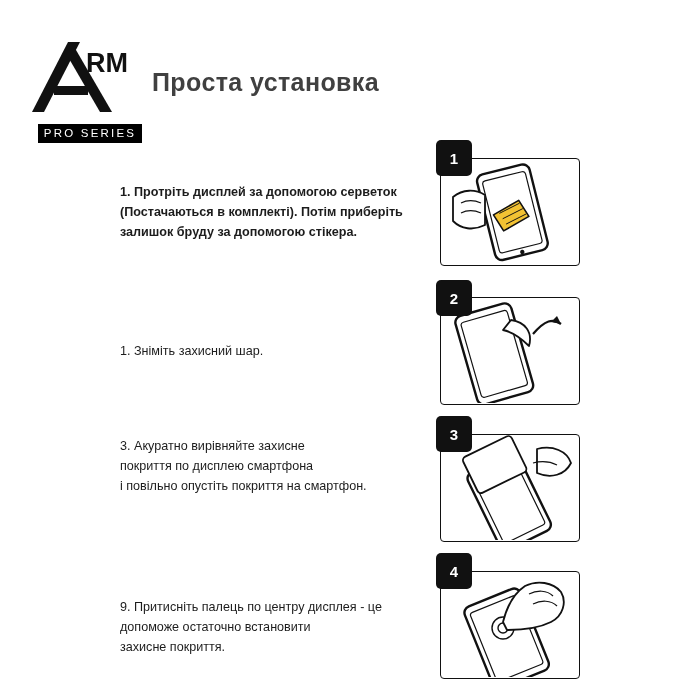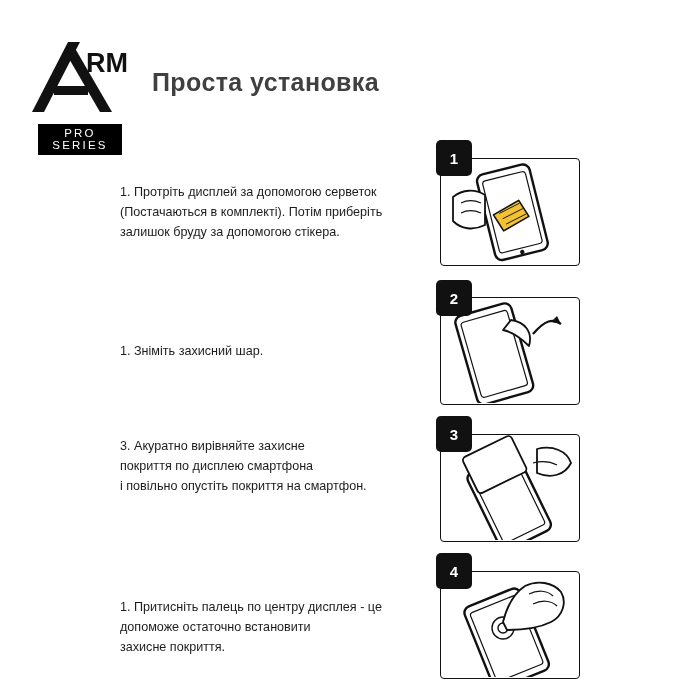--- a/index.html
+++ b/index.html
@@ -33,21 +33,21 @@
   .logo-mark {
     position: relative;
     width: 110px;
     height: 78px;
   }
   .logo-mark svg { display: block; }
   .logo-pro {
     position: absolute;
     left: 10px;
     top: 86px;
-    width: 84px;
+    width: 104px;
     background: #000000;
     color: #ffffff;
     font-size: 11.5px;
     letter-spacing: 2.2px;
     text-align: center;
     padding: 3px 0 4px 0;
     font-weight: 500;
   }
 
   
@@ -127,21 +127,21 @@
 
         <text x="58" y="34" font-family="Liberation Sans, sans-serif" font-size="27" font-weight="bold" fill="#111111">RM</text>
       </svg>
     </div>
     <div class="logo-pro">PRO SERIES</div>
   </div>
 
   <div class="title">Проста установка</div>
 
   <div class="step" id="step1">
-    <div class="step-text" style="top:182px;">1. Протріть дисплей за допомогою серветок
+    <div class="step-text" style="top:182px;font-weight:bold;">1. Протріть дисплей за допомогою серветок
 (Постачаються в комплекті). Потім приберіть
 залишок бруду за допомогою стікера.</div>
     <div class="badge" style="top:140px;">1</div>
     <div class="illus" style="top:158px;">
       <svg width="137" height="105" viewBox="0 0 137 105" aria-hidden="true">
 
         <g transform="rotate(-14 68 52)">
           <rect x="44" y="10" width="54" height="88" rx="7" ry="7" fill="#ffffff" stroke="#111111" stroke-width="2.4"></rect>
           <rect x="49" y="17" width="44" height="74" rx="3" ry="3" fill="#ffffff" stroke="#111111" stroke-width="1.2"></rect>
           <circle cx="71" cy="95" r="2.2" fill="#111111"></circle>
@@ -196,21 +196,21 @@
           <rect x="36" y="6" width="54" height="40" rx="4" ry="4" fill="#ffffff" stroke="#111111" stroke-width="1.8"></rect>
         </g>
 
         <path d="M96 14 C112 10, 126 16, 130 28 C124 40, 110 44, 96 38 Z" fill="#ffffff" stroke="#111111" stroke-width="1.8" stroke-linejoin="round"></path>
         <path d="M92 28 C100 26, 108 26, 116 30" fill="none" stroke="#111111" stroke-width="1.2"></path>
       </svg>
     </div>
   </div>
 
   <div class="step" id="step4">
-    <div class="step-text" style="top:597px;">1. Притисніть палець по центру дисплея - це
+    <div class="step-text" style="top:597px;">9. Притисніть палець по центру дисплея - це
 допоможе остаточно встановити
 захисне покриття.</div>
     <div class="badge" style="top:553px;">4</div>
     <div class="illus" style="top:571px;">
       <svg width="137" height="105" viewBox="0 0 137 105" aria-hidden="true">
 
         <g transform="rotate(-22 66 62)">
           <rect x="34" y="22" width="60" height="88" rx="7" ry="7" fill="#ffffff" stroke="#111111" stroke-width="2.4"></rect>
           <rect x="39" y="29" width="50" height="74" rx="3" ry="3" fill="#ffffff" stroke="#111111" stroke-width="1.2"></rect>
         </g>

